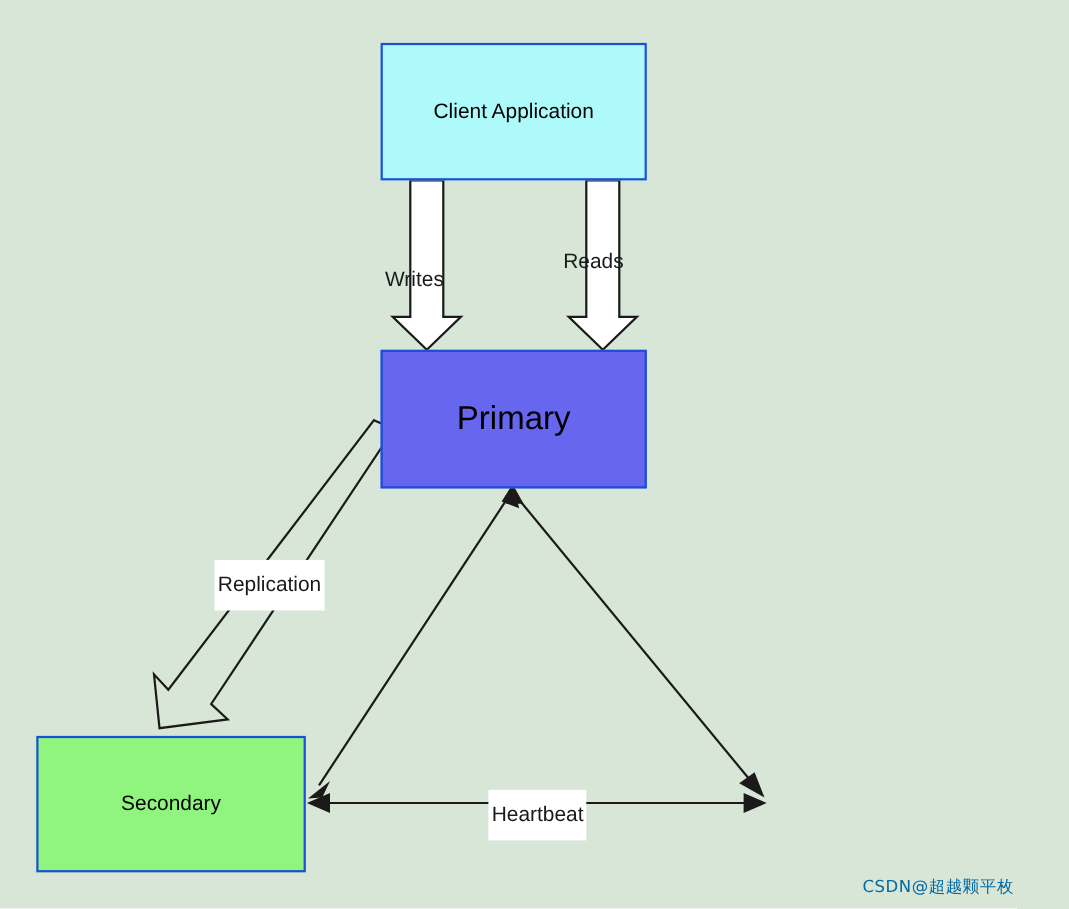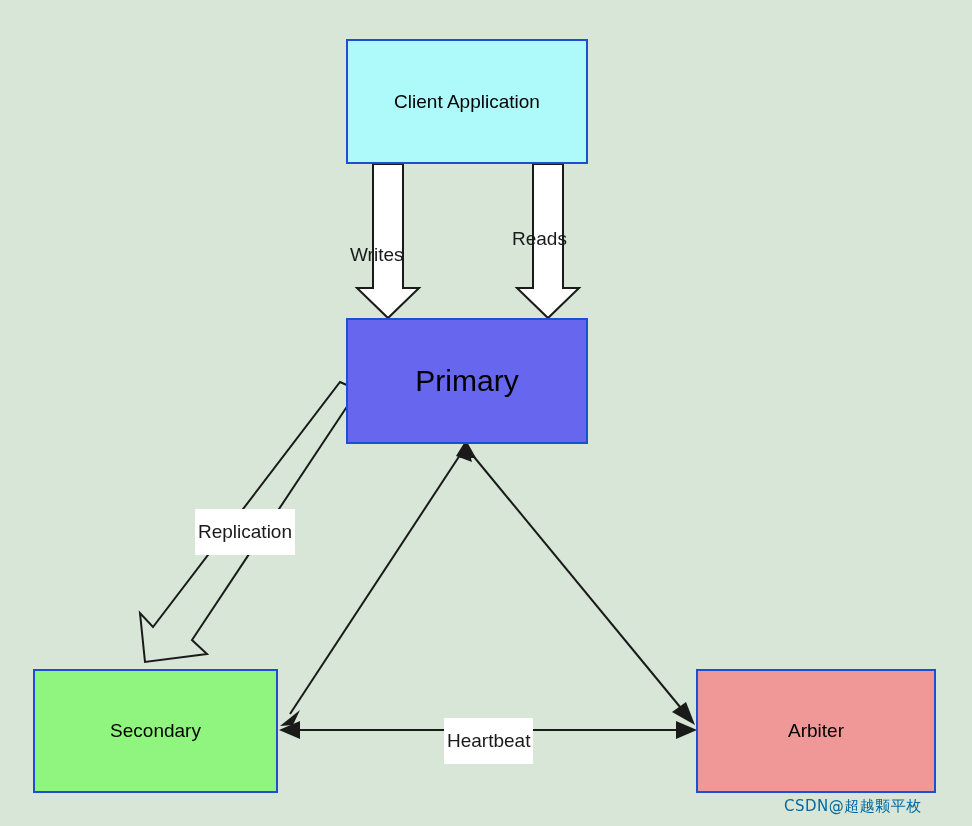--- a/index.html
+++ b/index.html
@@ -136,23 +136,20 @@
   </div>
 
   <div class="node-box" id="node-secondary">
     <span>Secondary</span>
   </div>
 
   <div class="node-box" id="node-primary">
     <span>Primary</span>
   </div>
 
-  <div class="node-box" id="node-arbiter">
-    <span>Arbiter</span>
-  </div>
 
   <div class="edge-label" id="label-writes">Writes</div>
 
   <div class="edge-label" id="label-reads">Reads</div>
 
   <div class="edge-label boxed" id="label-replication">Replication</div>
 
   <div class="edge-label boxed" id="label-heartbeat">Heartbeat</div>
 
   <div id="watermark">CSDN@超越颗平枚</div>

